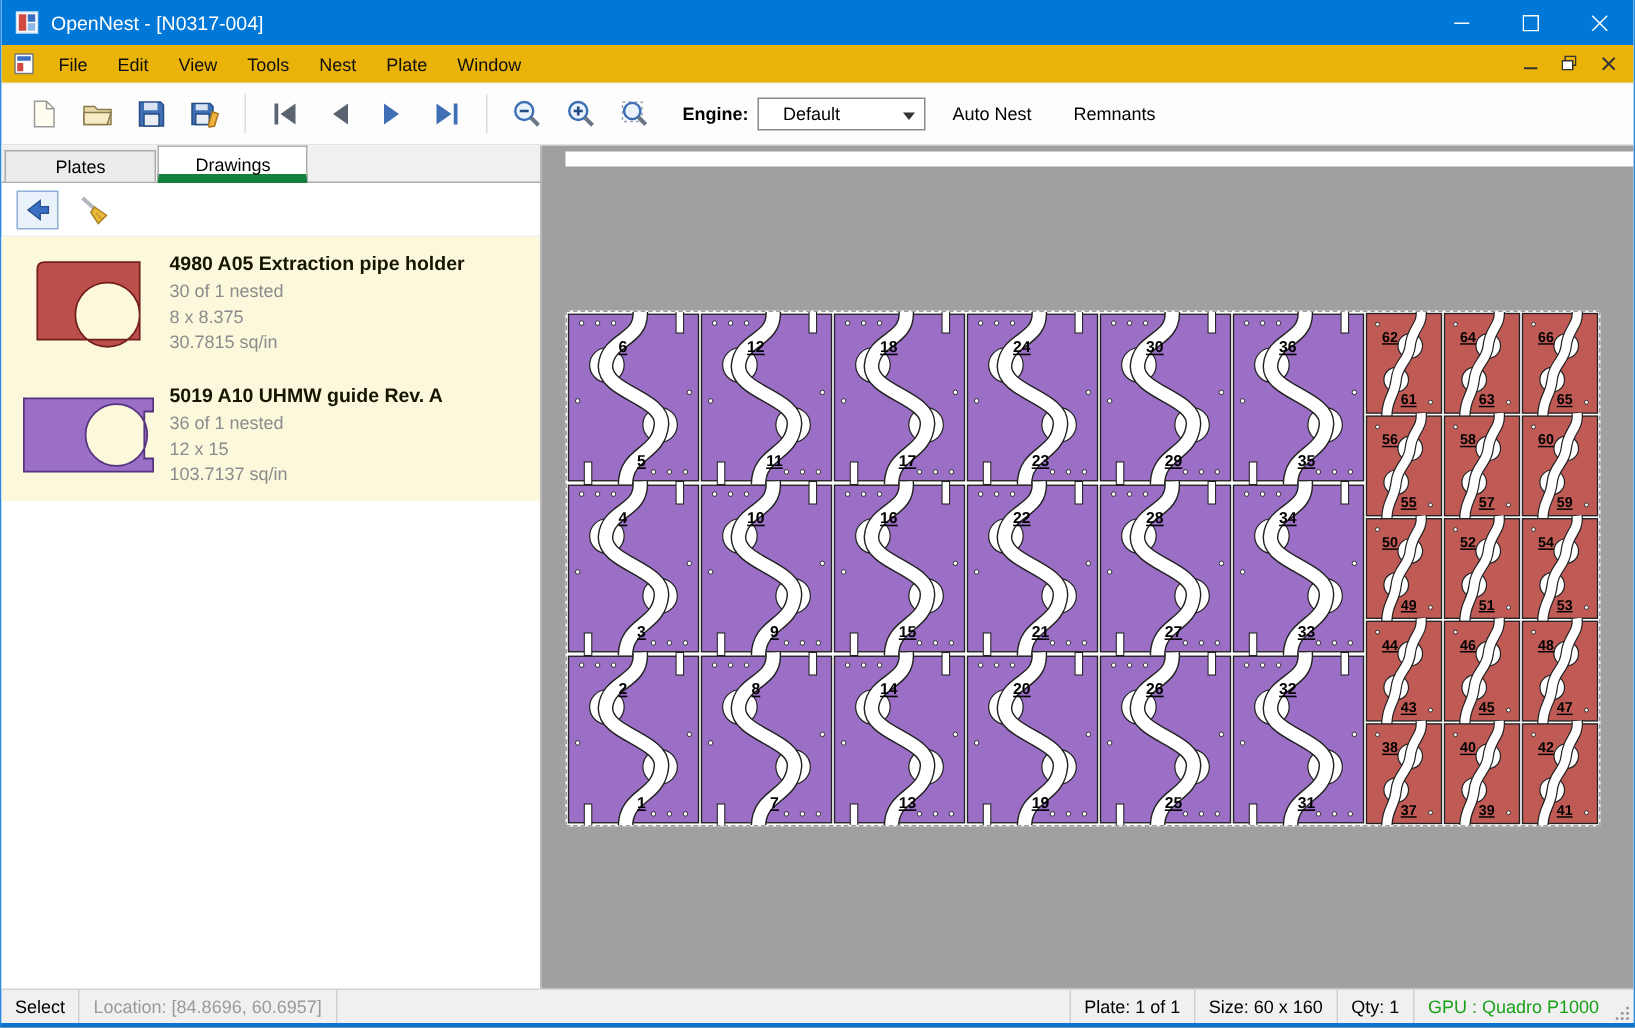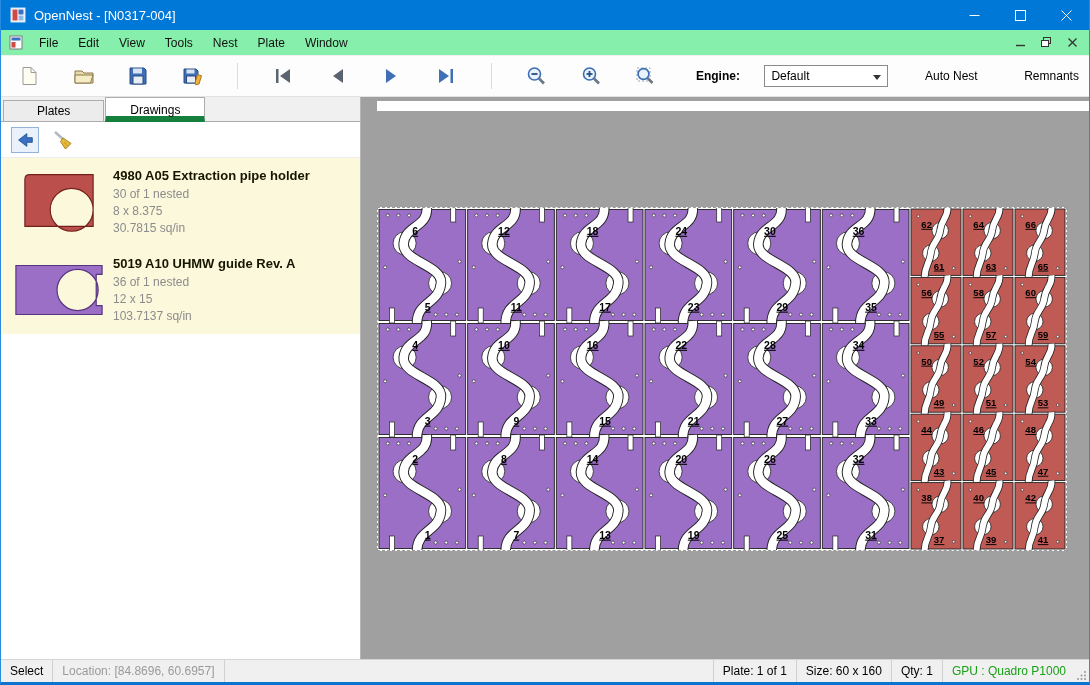--- a/index.html
+++ b/index.html
@@ -9,31 +9,31 @@
     background: #fff; position: relative; overflow: hidden;
     border-left: 1px solid #2a8ae0; border-right: 1px solid #2a8ae0; border-bottom: 3px solid #0c74cf;
   }
   
   .titlebar { height: 30px; background: #0078d7; display: flex; align-items: center; color: #fff; flex: 0 0 auto; }
   .titlebar .app-icon { margin: 0 8px 0 9px; display: flex; }
   .titlebar .title { font-size: 13px; }
   .win-controls { margin-left: auto; display: flex; height: 30px; }
   .win-btn { width: 46px; height: 30px; display: flex; align-items: center; justify-content: center; }
   
-  .menubar { height: 26px; background: #86efac; display: flex; align-items: center; font-size: 12px; color: #111; border-bottom: 1px solid #f0f0f0; flex: 0 0 auto; position: relative; }
+  .menubar { height: 26px; background: #eab308; display: flex; align-items: center; font-size: 12px; color: #111; border-bottom: 1px solid #f0f0f0; flex: 0 0 auto; position: relative; }
   .mdi-doc-icon { margin: 0 6px 0 8px; display: flex; }
   .menu-item { padding: 0 10px; height: 22px; line-height: 22px; cursor: default; }
   .mdi-controls { position: absolute; right: 6px; top: 2px; display: flex; gap: 4px; }
   .mdi-btn { width: 22px; height: 20px; display: flex; align-items: center; justify-content: center; }
   
-  .toolbar { height: 41px; background: #fdfdfd; display: flex; align-items: center; padding-left: 10px; border-bottom: 1px solid #e3e3e3; flex: 0 0 auto; font-size: 12px; justify-content: space-between; }
+  .toolbar { height: 41px; background: #fdfdfd; display: flex; align-items: center; padding-left: 10px; border-bottom: 1px solid #e3e3e3; flex: 0 0 auto; font-size: 12px; }
   .tool-btn { width: 36px; height: 32px; display: flex; align-items: center; justify-content: center; border-radius: 2px; }
   .tb-sep { width: 1px; height: 26px; background: #dcdcdc; margin: 0 8px; }
   .engine-label { font-weight: bold; margin: 0 6px 0 14px; }
-  .combo { width: 124px; height: 22px; border: 1px solid #8a8a8a; background: #fff; display: flex; align-items: center; padding-left: 6px; position: relative; }
+  .combo { width: 112px; height: 22px; border: 1px solid #8a8a8a; background: #fff; display: flex; align-items: center; padding-left: 16px; position: relative; }
   .combo .combo-arrow { position: absolute; right: 6px; top: 9px; width: 0; height: 0; border-left: 4px solid transparent; border-right: 4px solid transparent; border-top: 5px solid #333; }
   .tool-text-btn { padding: 0 10px; height: 26px; line-height: 26px; margin-left: 8px; border-radius: 2px; }
   
   .content { flex: 1 1 auto; display: flex; min-height: 0; }
   .left-panel { width: 360px; flex: 0 0 auto; background: #fff; display: flex; flex-direction: column; border-right: 1px solid #b5b5b5; }
   .tabstrip { height: 25px; background: #f0f0f0; display: flex; align-items: flex-end; padding-left: 2px; border-bottom: 1px solid #acacac; flex: 0 0 auto; }
   .tab { height: 21px; line-height: 21px; padding: 0 33px; background: #ececec; border: 1px solid #acacac; border-bottom: none; font-size: 12px; margin-right: 1px; }
   .tab.active { background: #fff; height: 25px; line-height: 24px; margin-bottom: -1px; padding: 0 24px; border-bottom: 6px solid #15803d; }
   .panel-toolbar { height: 36px; display: flex; align-items: center; gap: 10px; padding-left: 10px; border-bottom: 1px solid #eee; flex: 0 0 auto; }
   .panel-icon-btn { width: 28px; height: 26px; display: flex; align-items: center; justify-content: center; }

